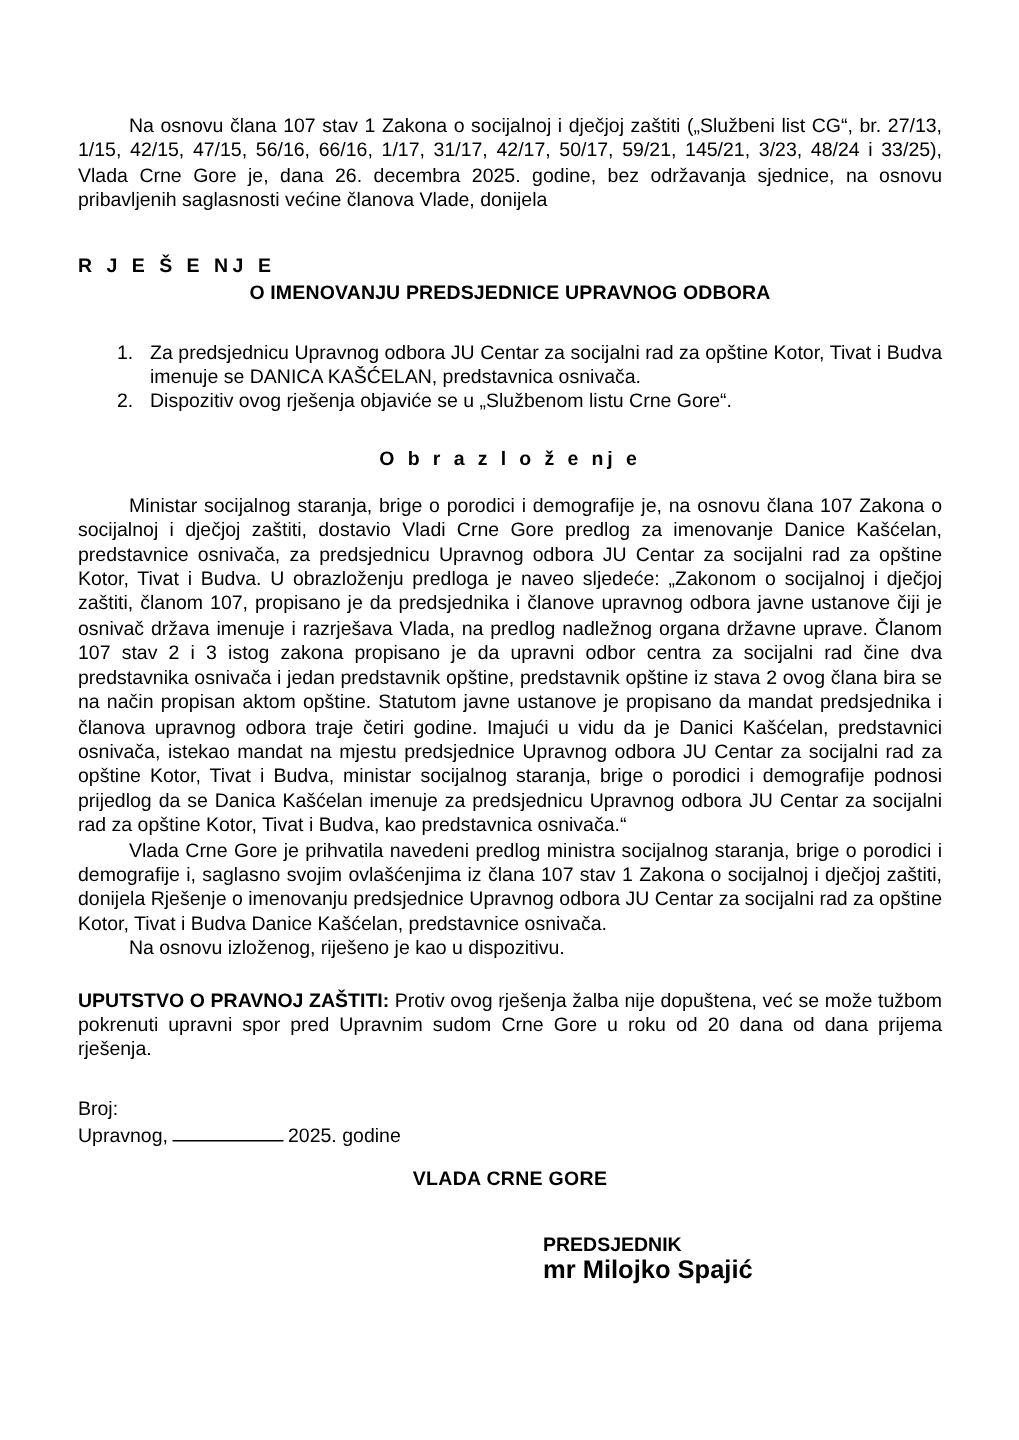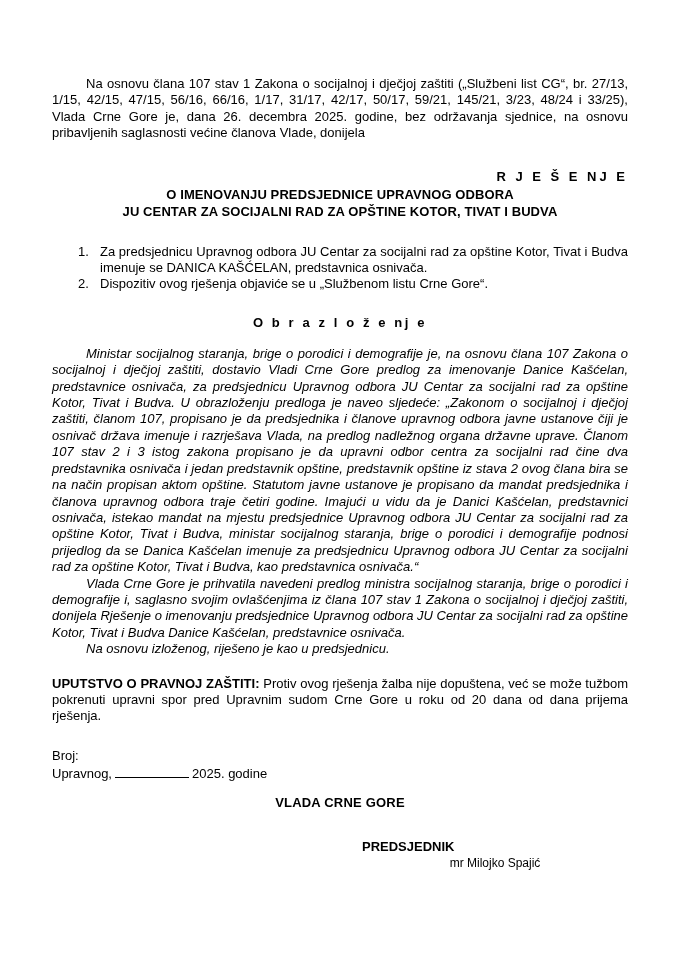--- a/index.html
+++ b/index.html
@@ -48,21 +48,21 @@
   
   .title-block {
     margin-top: 26px;
     text-align: center;
   }
   .title-main {
     font-size: 13px;
     font-weight: bold;
     letter-spacing: 3.0px;
     line-height: 18px;
-    text-align: right;
+    text-align: left;
     text-indent: 0;
   }
   .title-sub {
     font-size: 13px;
     font-weight: bold;
     line-height: 17px;
     text-align: center;
     text-indent: 0;
     letter-spacing: 0.1px;
   }
@@ -96,21 +96,21 @@
   .expl-heading {
     margin-top: 22px;
     margin-bottom: 16px;
     text-align: center;
     font-size: 13px;
     font-weight: bold;
     letter-spacing: 2.6px;
     text-indent: 0;
   }
 
-  .body-para { margin-bottom: 0; font-style: italic; }
+  .body-para { margin-bottom: 0; }
 
   .upustvo {
     margin-top: 18px;
     text-indent: 0;
   }
   .upustvo b { font-weight: bold; }
 
   .signature-block {
     margin-top: 22px;
   }
@@ -138,57 +138,56 @@
     text-indent: 0;
     padding-left: 310px;
   }
   .president-title {
     font-weight: bold;
     font-size: 13px;
     line-height: 17px;
     text-align: left;
   }
   .president-name {
-    font-weight: normal;
-    font-size: 12px;
+    font-weight: bold;
+    font-size: 17px;
     line-height: 17px;
-    text-align: center;
+    text-align: left;
   }
   b.strong { font-weight: normal; }
 </style>
 </head>
 <body>
 
 <div class="page">
   <div class="content">
 
     <p class="para">Na osnovu člana 107 stav 1 Zakona o socijalnoj i dječjoj zaštiti („Službeni list CG“, br. 27/13, 1/15, 42/15, 47/15, 56/16, 66/16, 1/17, 31/17, 42/17, 50/17, 59/21, 145/21, 3/23, 48/24 i 33/25), Vlada Crne Gore je, dana 26. decembra 2025. godine, bez održavanja sjednice, na osnovu pribavljenih saglasnosti većine članova Vlade, donijela</p>
 
     <div class="title-block">
       <div class="title-main">R J E Š E NJ E</div>
       <div class="title-sub">O IMENOVANJU PREDSJEDNICE UPRAVNOG ODBORA</div>
-      <div class="title-sub">JU CENTAR ZA SOCIJALNI RAD ZA OPŠTINE KOTOR, TIVAT I BUDVA</div>
     </div>
 
     <ul class="dispositiv">
       <li>
         <span class="marker">1.</span>
         <span class="li-text"><span>Za predsjednicu Upravnog odbora JU Centar za socijalni rad za opštine Kotor, Tivat i Budva imenuje se </span><b class="strong">DANICA KAŠĆELAN</b><span>, predstavnica osnivača.</span></span>
       </li>
       <li>
         <span class="marker">2.</span>
         <span class="li-text">Dispozitiv ovog rješenja objaviće se u „Službenom listu Crne Gore“.</span>
       </li>
     </ul>
 
     <div class="expl-heading">O b r a z l o ž e nj e</div>
 
     <p class="para body-para">Ministar socijalnog staranja, brige o porodici i demografije je, na osnovu člana 107 Zakona o socijalnoj i dječjoj zaštiti, dostavio Vladi Crne Gore predlog za imenovanje Danice Kašćelan, predstavnice osnivača, za predsjednicu Upravnog odbora JU Centar za socijalni rad za opštine Kotor, Tivat i Budva. U obrazloženju predloga je naveo sljedeće: „Zakonom o socijalnoj i dječjoj zaštiti, članom 107, propisano je da predsjednika i članove upravnog odbora javne ustanove čiji je osnivač država imenuje i razrješava Vlada, na predlog nadležnog organa državne uprave. Članom 107 stav 2 i 3 istog zakona propisano je da upravni odbor centra za socijalni rad čine dva predstavnika osnivača i jedan predstavnik opštine, predstavnik opštine iz stava 2 ovog člana bira se na način propisan aktom opštine. Statutom javne ustanove je propisano da mandat predsjednika i članova upravnog odbora traje četiri godine. Imajući u vidu da je Danici Kašćelan, predstavnici osnivača, istekao mandat na mjestu predsjednice Upravnog odbora JU Centar za socijalni rad za opštine Kotor, Tivat i Budva, ministar socijalnog staranja, brige o porodici i demografije podnosi prijedlog da se Danica Kašćelan imenuje za predsjednicu Upravnog odbora JU Centar za socijalni rad za opštine Kotor, Tivat i Budva, kao predstavnica osnivača.“</p>
     <p class="para body-para">Vlada Crne Gore je prihvatila navedeni predlog ministra socijalnog staranja, brige o porodici i demografije i, saglasno svojim ovlašćenjima iz člana 107 stav 1 Zakona o socijalnoj i dječjoj zaštiti, donijela Rješenje o imenovanju predsjednice Upravnog odbora JU Centar za socijalni rad za opštine Kotor, Tivat i Budva Danice Kašćelan, predstavnice osnivača.</p>
-    <p class="para body-para">Na osnovu izloženog, riješeno je kao u predsjednicu.</p>
+    <p class="para body-para">Na osnovu izloženog, riješeno je kao u dispozitivu.</p>
 
     <p class="upustvo"><b>UPUTSTVO O PRAVNOJ ZAŠTITI:</b><span> Protiv ovog rješenja žalba nije dopuštena, već se može tužbom pokrenuti upravni spor pred Upravnim sudom Crne Gore u roku od 20 dana od dana prijema rješenja.</span></p>
 
     <div class="signature-block">
       <div class="sig-line">Broj:</div>
       <div class="sig-line"><span>Upravnog,</span><span class="blank-rule"></span><span>2025. godine</span></div>
     </div>
 
     <div class="vlada">VLADA CRNE GORE</div>
 

